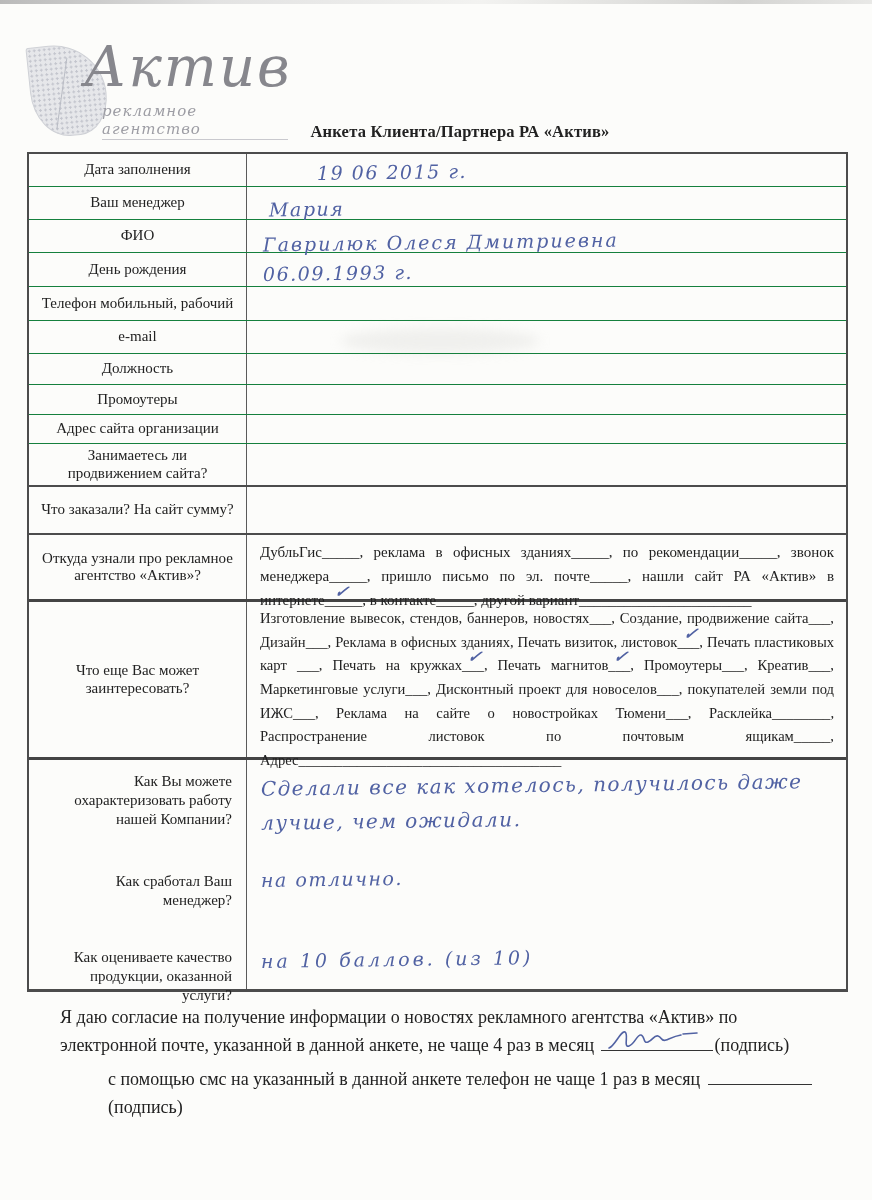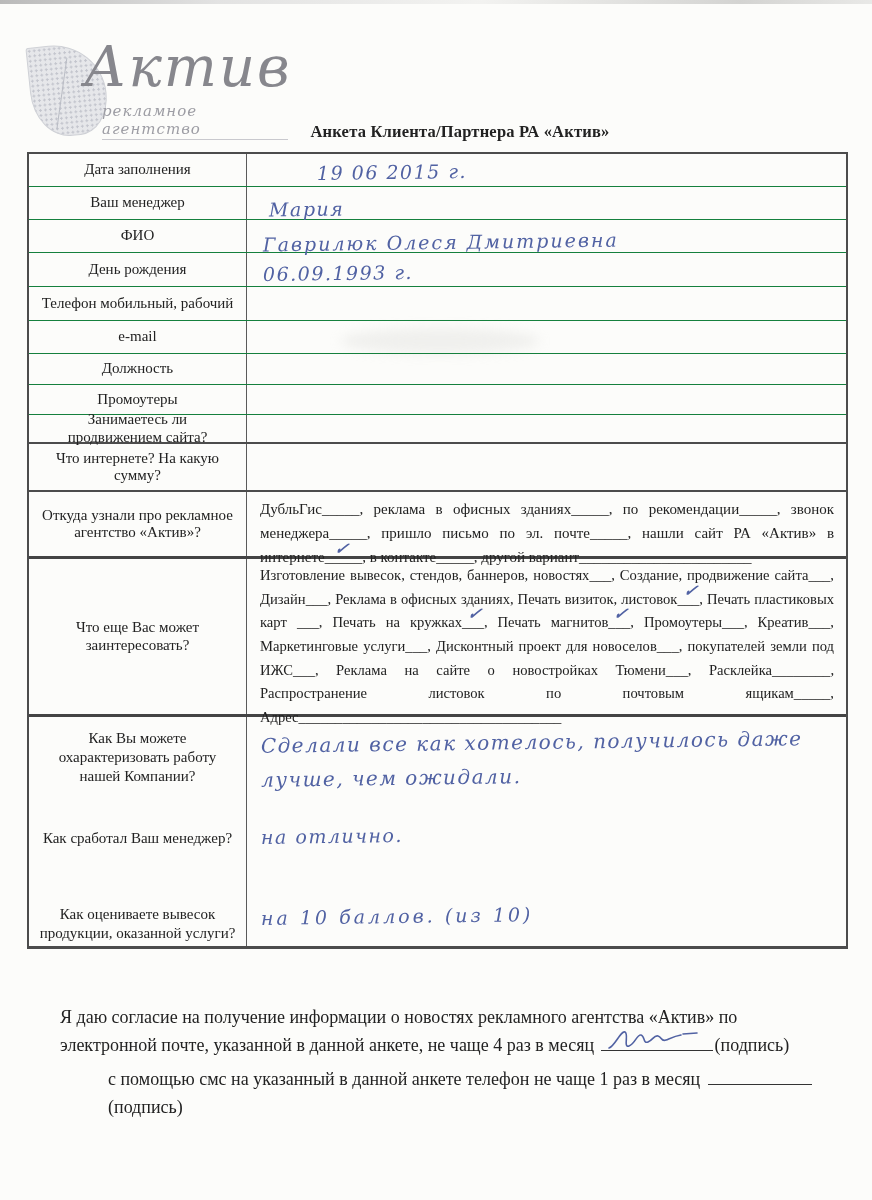--- a/index.html
+++ b/index.html
@@ -59,22 +59,22 @@
   .opts.dense{font-size:14.6px;line-height:1.62;}
   .opt{white-space:normal;}
   .blank-wrap{position:relative;letter-spacing:0;}
   .u{letter-spacing:0;}
   .check{position:absolute;left:28%;top:-13px;font-size:16px;font-weight:bold;
         color:var(--ink,#5162a3);font-style:italic;transform:skewX(-14deg);}
   .check::before{content:"\2713";}
 
   
   .fb-label{position:relative;display:block;}
-  .fb-q{position:absolute;left:0;width:100%;text-align:center;font-size:15px;line-height:1.25;
-        padding:0 8px;box-sizing:border-box;}
+  .fb-q{position:absolute;left:0;width:100%;text-align:right;font-size:15px;line-height:1.25;
+        padding:0 14px;box-sizing:border-box;}
   .fb-q1{top:12px;}
   .fb-q2{top:112px;}
   .fb-q3{top:188px;}
   .fb-a1{position:absolute;left:14px;top:8px;width:545px;font-size:20px;}
   .fb-a2{position:absolute;left:14px;top:108px;}
   .fb-a3{position:absolute;left:14px;top:188px;letter-spacing:3px;}
 
   
   .footer-p{position:absolute;left:60px;width:762px;font-size:18px;line-height:1.55;text-align:left;}
   .fp1{top:1004px;}
@@ -144,28 +144,32 @@
     <div class="row" style="height:31px">
       <div class="cell-label">Должность</div>
       <div class="cell-value"></div>
     </div>
 
     <div class="row" style="height:30px">
       <div class="cell-label">Промоутеры</div>
       <div class="cell-value"></div>
     </div>
 
-
-    <div class="row" style="height:28px">
+    <div class="row" style="height:29px">
+      <div class="cell-label">Адрес сайта организации</div>
+      <div class="cell-value"></div>
+    </div>
+
+    <div class="row" style="height:42px">
       <div class="cell-label">Занимаетесь ли продвижением сайта?</div>
       <div class="cell-value"></div>
     </div>
 
     <div class="row t2" style="height:48px">
-      <div class="cell-label">Что интернете? На какую сумму?</div>
+      <div class="cell-label">Что заказали? На сайт сумму?</div>
     </div>
 
     <div class="row t2" style="height:66px">
       <div class="cell-label">Откуда узнали про рекламное агентство «Актив»?</div>
       <div class="cell-value opts">
         
       
           <span class="opt"><span class="opt-label">ДубльГис</span><span class="blank-wrap"><span class="u">_____</span></span><span class="sep">, </span></span>
         
           <span class="opt"><span class="opt-label">реклама в офисных зданиях</span><span class="blank-wrap"><span class="u">_____</span></span><span class="sep">, </span></span>
@@ -222,21 +226,21 @@
           <span class="opt"><span class="opt-label">Распространение листовок по почтовым ящикам</span><span class="blank-wrap"><span class="u">_____</span></span><span class="sep">, </span></span>
         
           <span class="opt"><span class="opt-label">Адрес</span><span class="blank-wrap"><span class="u">____________________________________</span></span><span class="sep"></span></span>
         </div>
     </div>
 
     <div class="row t3" style="height:232px">
       <div class="cell-label fb-label">
         <div class="fb-q fb-q1">Как Вы можете охарактеризовать работу нашей Компании?</div>
         <div class="fb-q fb-q2">Как сработал Ваш менеджер?</div>
-        <div class="fb-q fb-q3">Как оцениваете вывесок продукции, оказанной услуги?</div>
+        <div class="fb-q fb-q3">Как оцениваете качество продукции, оказанной услуги?</div>
       </div>
       <div class="cell-value">
         <span class="hw wrap fb-a1">Сделали все как хотелось, получилось даже лучше, чем ожидали.</span>
         <span class="hw fb-a2">на отлично.</span>
         <span class="hw fb-a3">на 10 баллов. (из 10)</span>
       </div>
     </div>
 
   </div>
 

